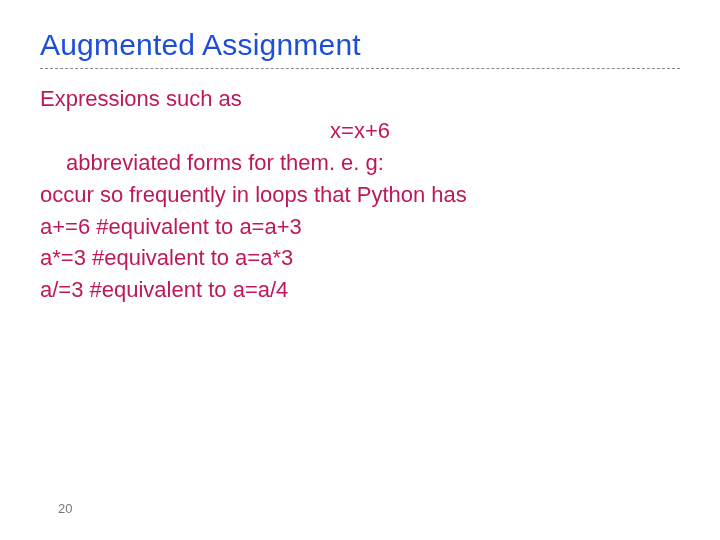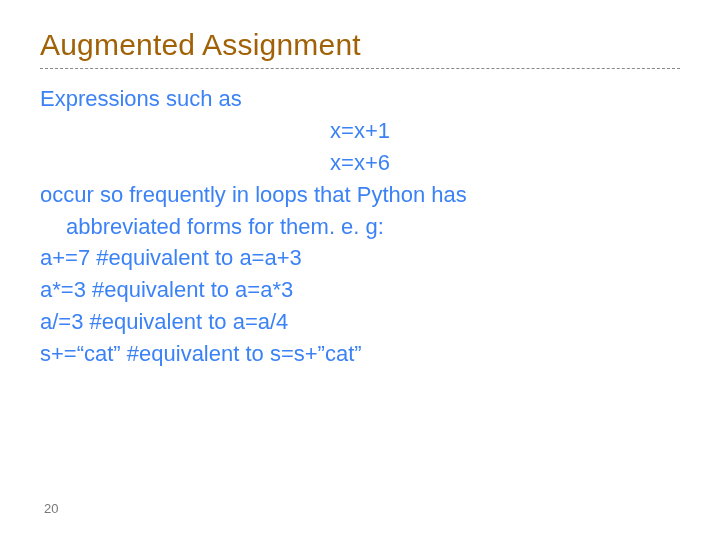--- a/index.html
+++ b/index.html
@@ -1,38 +1,36 @@
 <!DOCTYPE html>
 <html><head>
 <meta charset="utf-8">
 <style>
   * { margin: 0; padding: 0; box-sizing: border-box; }
   html, body { width: 720px; height: 540px; background: #fff; font-family: Arial, Helvetica, sans-serif; color: #222; }
   .slide { width: 720px; height: 540px; position: relative; padding: 28px 40px 0 40px; }
-  .title { font-size: 30px; font-weight: 400; color: #a16207; padding-bottom: 6px; border-bottom: 1px dashed #888; letter-spacing: 0.2px; }
-  .body { margin-top: 14px; font-size: 22px; line-height: 1.45; color: #3b82f6; }
+  .title { font-size: 30px; font-weight: 400; color: #1d4ed8; padding-bottom: 6px; border-bottom: 1px dashed #888; letter-spacing: 0.2px; }
+  .body { margin-top: 14px; font-size: 22px; line-height: 1.45; color: #be185d; }
   .body .row { display: block; }
   .center-expr { text-align: center; }
   .indent { padding-left: 26px; }
-  .pagenum { position: absolute; left: 44px; bottom: 24px; font-size: 13px; color: #777; }
+  .pagenum { position: absolute; left: 58px; bottom: 24px; font-size: 13px; color: #777; }
   .footeraccent { position: absolute; left: 40px; bottom: 42px; width: 10px; height: 10px; }
 </style>
 </head>
 <body>
 
 <div class="slide">
   <h1 class="title">Augmented Assignment</h1>
 
   <div class="body">
     <div class="row">Expressions such as</div>
-    <div class="row center-expr">x=x+1</div>
     <div class="row center-expr">x=x+6</div>
+    <div class="row indent">abbreviated forms for them.  e. g:</div>
     <div class="row">occur so frequently in loops that Python has</div>
-    <div class="row indent">abbreviated forms for them.  e. g:</div>
-    <div class="row">a+=7  #equivalent to a=a+3</div>
+    <div class="row">a+=6  #equivalent to a=a+3</div>
     <div class="row">a*=3  #equivalent to a=a*3</div>
     <div class="row">a/=3  #equivalent to a=a/4</div>
-    <div class="row">s+=“cat” #equivalent to s=s+”cat”</div>
   </div>
 
   <div class="footeraccent"></div>
   <div class="pagenum">20</div>
 </div>
 
 </body></html>

